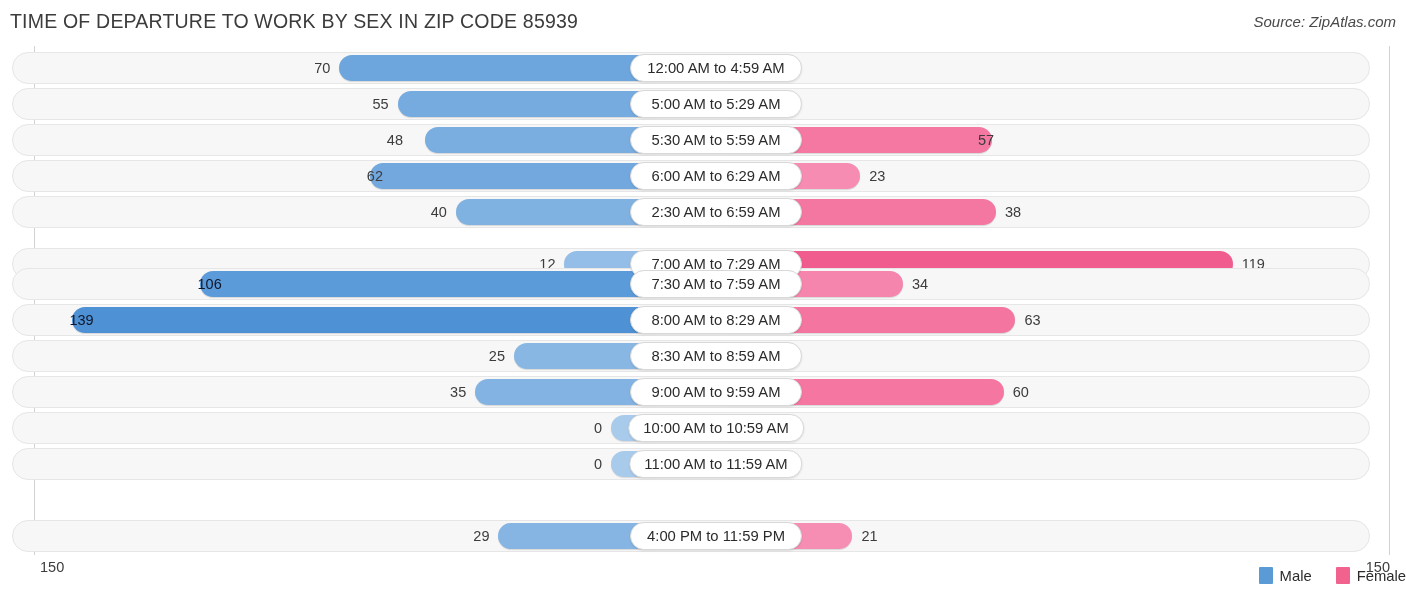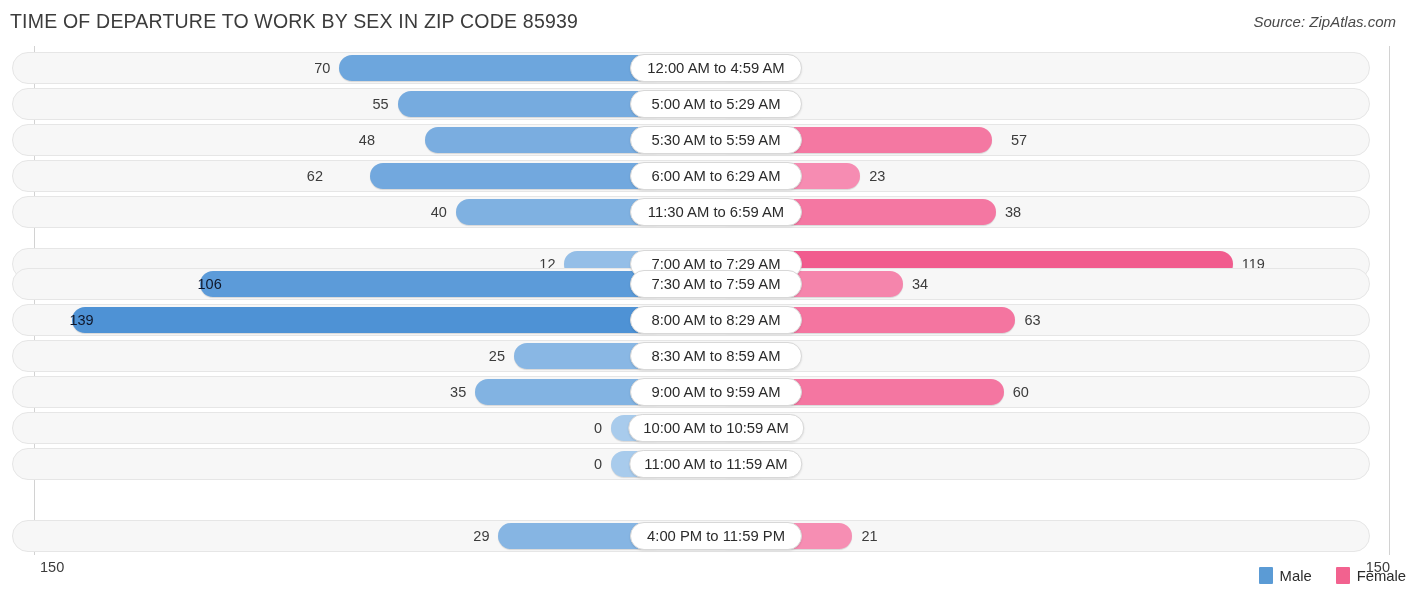--- a/index.html
+++ b/index.html
@@ -132,42 +132,42 @@
             <div class="bar male" style="width: 268.4px; background: rgb(118, 171, 223);"></div>
             <div class="val" style="right: 980.4px;">55</div>
             <div class="bar female" style="width: 55px; background: rgb(249, 168, 198);"></div>
             <div class="val" style="left: 767px;">0</div>
             <div class="cat-pill">5:00 AM to 5:29 AM</div>
           </div>
         </div>
         <div class="row" style="top: 78px;">
           <div class="track">
             <div class="bar male" style="width: 241.24px; background: rgb(122, 173, 224);"></div>
-            <div class="val" style="right: 994px;">48</div>
+            <div class="val" style="right: 966px;">48</div>
             <div class="bar female" style="width: 276.16px; background: rgb(244, 120, 162);"></div>
-            <div class="val" style="left: 998px;">57</div>
+            <div class="val" style="left: 965px;">57</div>
             <div class="cat-pill">5:30 AM to 5:59 AM</div>
           </div>
         </div>
         <div class="row" style="top: 114px;">
           <div class="track">
             <div class="bar male" style="width: 295.56px; background: rgb(114, 168, 222);"></div>
-            <div class="val" style="right: 1046px;">62</div>
+            <div class="val" style="right: 986px;">62</div>
             <div class="bar female" style="width: 144.24px; background: rgb(246, 140, 178);"></div>
             <div class="val" style="left: 856.24px;">23</div>
             <div class="cat-pill">6:00 AM to 6:29 AM</div>
           </div>
         </div>
         <div class="row" style="top: 150px;">
           <div class="track">
             <div class="bar male" style="width: 210.2px; background: rgb(127, 177, 225);"></div>
             <div class="val" style="right: 922.2px;">40</div>
             <div class="bar female" style="width: 280.04px; background: rgb(244, 119, 162);"></div>
             <div class="val" style="left: 992.04px;">38</div>
-            <div class="cat-pill">11:30 AM to 6:59 AM</div>
+            <div class="cat-pill">2:30 AM to 6:59 AM</div>
           </div>
         </div>
         <div class="row" style="top: 202px;">
           <div class="track">
             <div class="bar male" style="width: 101.56px; background: rgb(148, 190, 231);"></div>
             <div class="val" style="right: 813.56px;">12</div>
             <div class="bar female" style="width: 516.72px; background: rgb(241, 92, 142);"></div>
             <div class="val" style="left: 1228.72px;">119</div>
             <div class="cat-pill">7:00 AM to 7:29 AM</div>
           </div>

